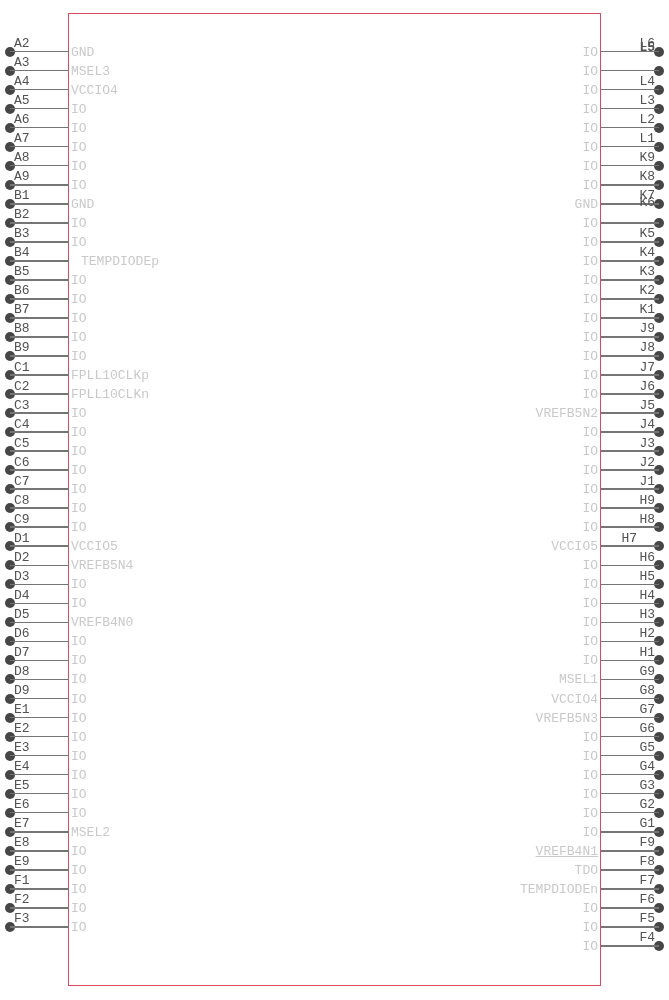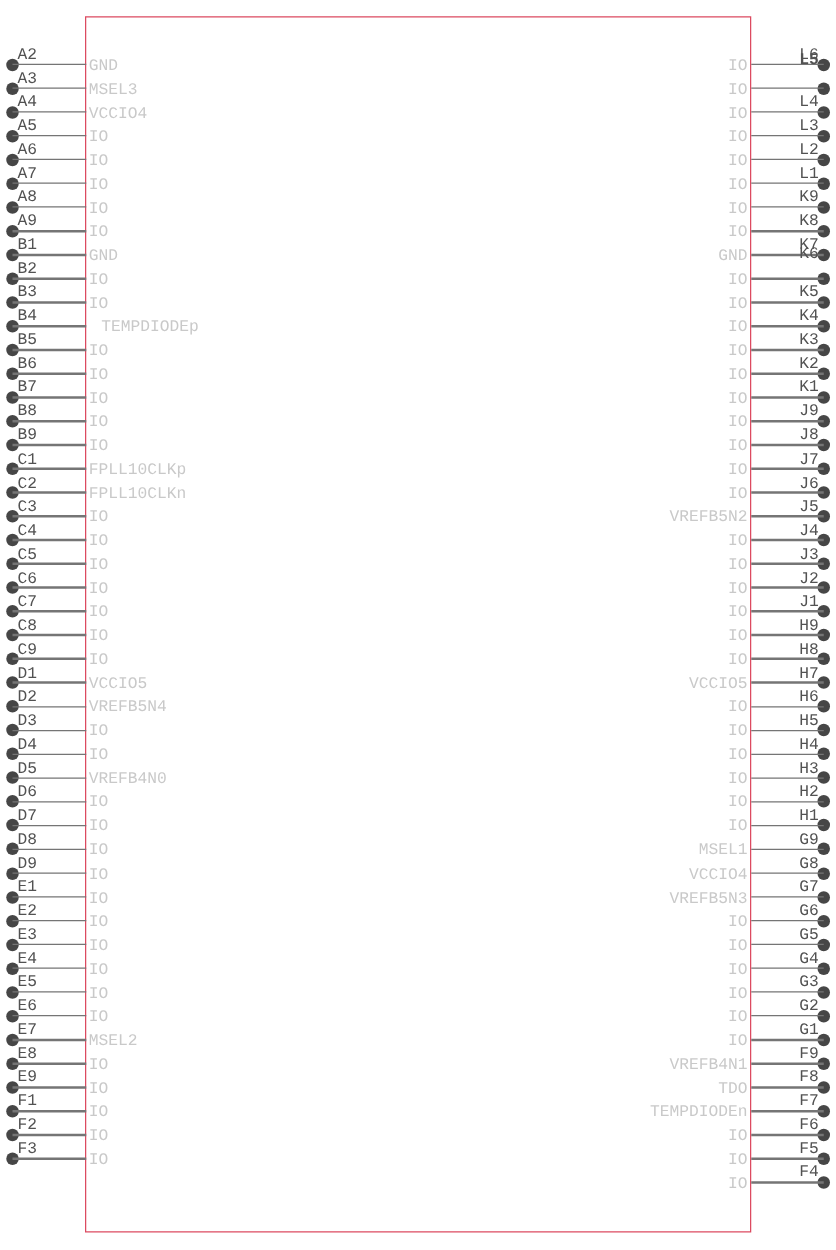--- a/index.html
+++ b/index.html
@@ -491,21 +491,21 @@
       </div>
       <div class="pin-row">
         <span class="dot" style="left: 654px; top: 522.25px;"></span>
         <span class="wire" style="left: 600.5px; width: 58.5px; top: 526.45px;"></span>
         <span class="pin-num right-align" style="top: 512.75px; right: 14px;">H8</span>
         <span class="pin-name right-align" style="top: 521.25px; right: 71px;">IO</span>
       </div>
       <div class="pin-row">
         <span class="dot" style="left: 654px; top: 541.28px;"></span>
         <span class="wire" style="left: 600.5px; width: 58.5px; top: 545.48px;"></span>
-        <span class="pin-num right-align" style="top: 531.78px; right: 14px;">H7</span>
+        <span class="pin-num right-align" style="top: 531.78px; right: 32px;">H7</span>
         <span class="pin-name right-align" style="top: 540.28px; right: 71px;">VCCIO5</span>
       </div>
       <div class="pin-row">
         <span class="dot" style="left: 654px; top: 560.31px;"></span>
         <span class="wire" style="left: 600.5px; width: 58.5px; top: 564.51px;"></span>
         <span class="pin-num right-align" style="top: 550.81px; right: 14px;">H6</span>
         <span class="pin-name right-align" style="top: 559.31px; right: 71px;">IO</span>
       </div>
       <div class="pin-row">
         <span class="dot" style="left: 654px; top: 579.34px;"></span>
@@ -588,21 +588,21 @@
       <div class="pin-row">
         <span class="dot" style="left: 654px; top: 826.73px;"></span>
         <span class="wire" style="left: 600.5px; width: 58.5px; top: 830.93px;"></span>
         <span class="pin-num right-align" style="top: 817.23px; right: 14px;">G1</span>
         <span class="pin-name right-align" style="top: 825.73px; right: 71px;">IO</span>
       </div>
       <div class="pin-row">
         <span class="dot" style="left: 654px; top: 845.76px;"></span>
         <span class="wire" style="left: 600.5px; width: 58.5px; top: 849.96px;"></span>
         <span class="pin-num right-align" style="top: 836.26px; right: 14px;">F9</span>
-        <span class="pin-name right-align" style="top: 844.76px; right: 71px;">VREFB4N1</span>
+        <span class="pin-name right-align" style="top: 844.76px; right: 71px; text-decoration: underline;">VREFB4N1</span>
       </div>
       <div class="pin-row">
         <span class="dot" style="left: 654px; top: 864.79px;"></span>
         <span class="wire" style="left: 600.5px; width: 58.5px; top: 868.99px;"></span>
         <span class="pin-num right-align" style="top: 855.29px; right: 14px;">F8</span>
         <span class="pin-name right-align" style="top: 863.79px; right: 71px;">TDO</span>
       </div>
       <div class="pin-row">
         <span class="dot" style="left: 654px; top: 883.82px;"></span>
         <span class="wire" style="left: 600.5px; width: 58.5px; top: 888.02px;"></span>

